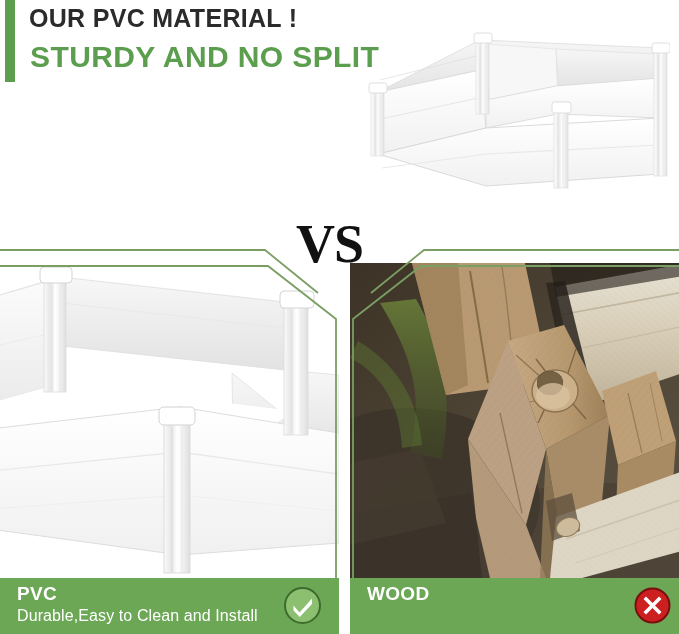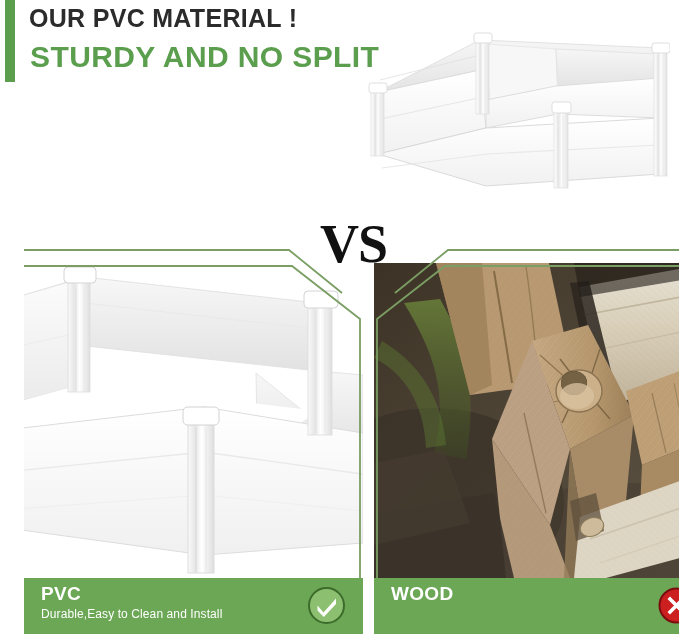--- a/index.html
+++ b/index.html
@@ -63,36 +63,34 @@
   #vs-badge {
     position: absolute;
     left: 296px; top: 217px;
     font-family: "Liberation Serif", serif;
     font-size: 54px;
     font-weight: bold;
     color: #111111;
     letter-spacing: -1px;
     line-height: 1;
     z-index: 40;
-    margin-left: 24px;
   }
 
   
   #compare {
     position: absolute;
     left: 0; top: 243px;
     width: 679px; height: 391px;
   }
   .panel {
     position: absolute;
     top: 0;
     width: 339px;
     height: 391px;
     overflow: hidden;
-    margin-left: 24px;
   }
   #panel-pvc  { left: 0px; }
   #panel-wood { left: 350px; }
 
   .panel-media {
     position: absolute;
     left: 0; top: 0;
     width: 339px;
     height: 335px;
     overflow: hidden;
@@ -122,21 +120,21 @@
     position: absolute;
     left: 17px; top: 5px;
     font-size: 19px;
     font-weight: bold;
     color: #ffffff;
     letter-spacing: 0.3px;
   }
   .label-sub {
     position: absolute;
     left: 17px; top: 29px;
-    font-size: 12px;
+    font-size: 16px;
     color: #ffffff;
     letter-spacing: 0.1px;
     white-space: nowrap;
   }
   .verdict-icon {
     position: absolute;
     right: 17px; top: 8px;
     width: 39px; height: 39px;
   }
 

